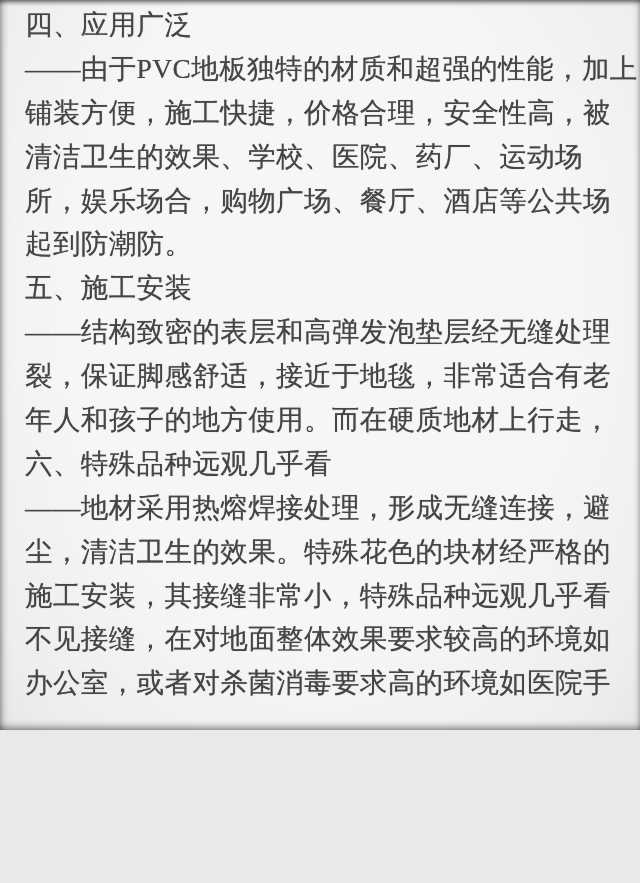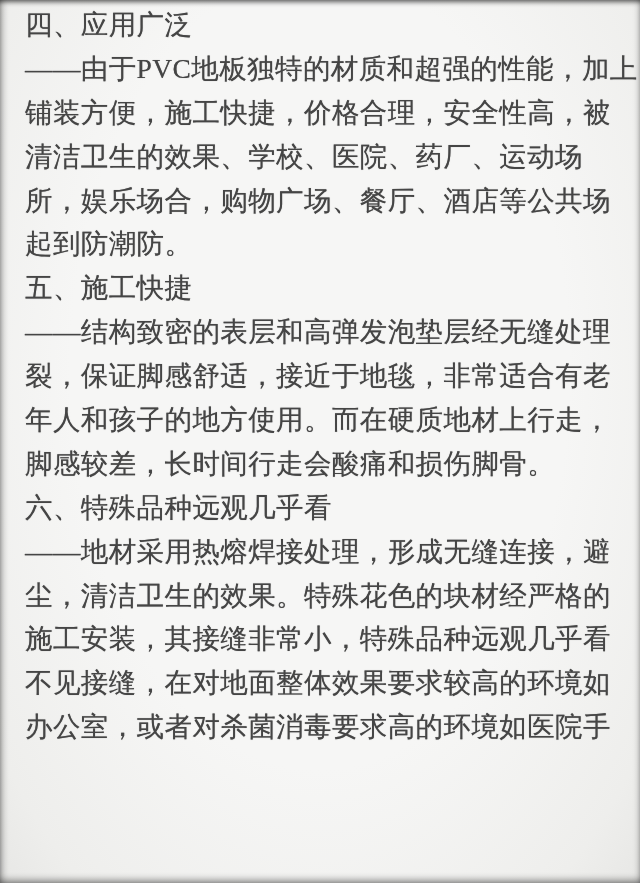--- a/index.html
+++ b/index.html
@@ -3,21 +3,21 @@
 <meta charset="utf-8">
 <style>
   html, body {
     margin: 0;
     padding: 0;
     background: #e9e9e8;
   }
   .page {
     position: relative;
     width: 640px;
-    height: 883px;
+    height: 730px;
     overflow: hidden;
     box-sizing: border-box;
     padding: 3px 10px 0 25px;
     background: radial-gradient(ellipse at 50% 42%, #f6f6f5 55%, #eeeeec 88%, #e7e7e5 100%);
     box-shadow:
       inset 0 5px 5px -3px rgba(0,0,0,0.60),
       inset 6px 0 7px -4px rgba(0,0,0,0.35),
       inset -5px 0 6px -4px rgba(0,0,0,0.25),
       inset 0 -7px 7px -4px rgba(0,0,0,0.40);
     font-family: "Liberation Serif", "DejaVu Serif", serif;
@@ -38,24 +38,23 @@
 </head>
 <body>
 
 <div class="page">
   <div class="line heading-line">四、应用广泛</div>
   <div class="line">——由于PVC地板独特的材质和超强的性能，加上</div>
   <div class="line">铺装方便，施工快捷，价格合理，安全性高，被</div>
   <div class="line">清洁卫生的效果、学校、医院、药厂、运动场</div>
   <div class="line">所，娱乐场合，购物广场、餐厅、酒店等公共场</div>
   <div class="line">起到防潮防。</div>
-  <div class="line heading-line">五、施工快捷</div>
+  <div class="line heading-line">五、施工安装</div>
   <div class="line">——结构致密的表层和高弹发泡垫层经无缝处理</div>
   <div class="line">裂，保证脚感舒适，接近于地毯，非常适合有老</div>
   <div class="line">年人和孩子的地方使用。而在硬质地材上行走，</div>
-  <div class="line">脚感较差，长时间行走会酸痛和损伤脚骨。</div>
   <div class="line heading-line">六、特殊品种远观几乎看</div>
   <div class="line">——地材采用热熔焊接处理，形成无缝连接，避</div>
   <div class="line">尘，清洁卫生的效果。特殊花色的块材经严格的</div>
   <div class="line">施工安装，其接缝非常小，特殊品种远观几乎看</div>
   <div class="line">不见接缝，在对地面整体效果要求较高的环境如</div>
   <div class="line">办公室，或者对杀菌消毒要求高的环境如医院手</div>
 </div>
 
 </body></html>

